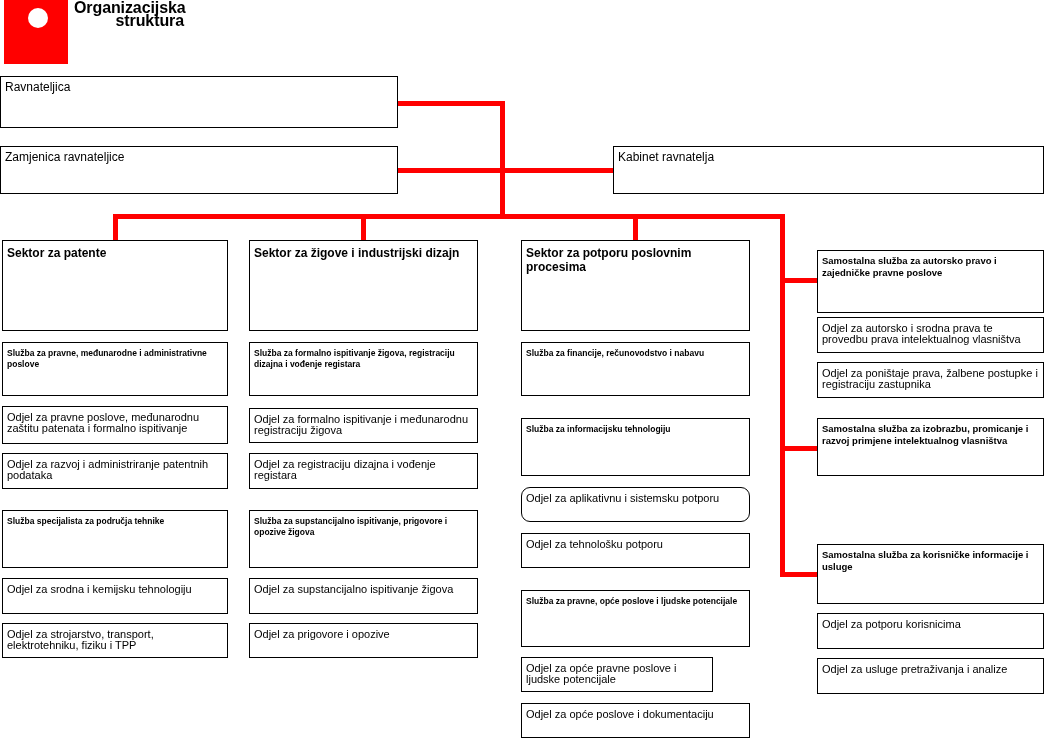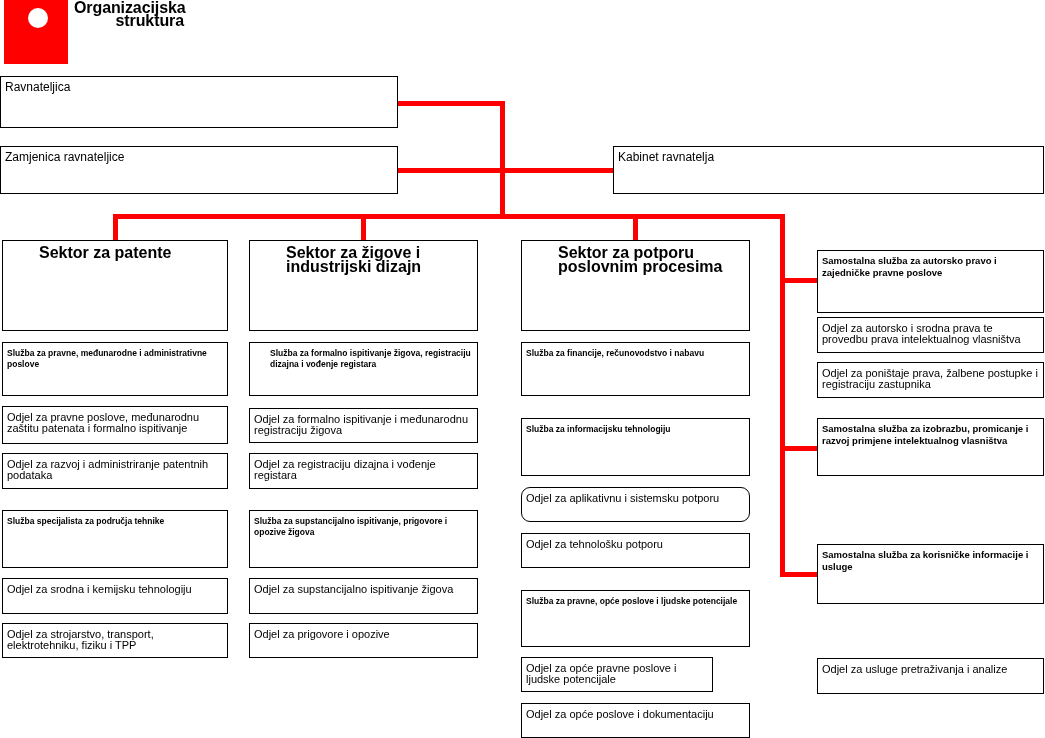--- a/index.html
+++ b/index.html
@@ -68,25 +68,24 @@
   }
   
   .lvl-top .lbl {
     font-size: 12px;
     font-weight: normal;
     padding-top: 3px;
     line-height: 14px;
   }
   
   .lvl-sektor .lbl {
-    font-size: 16px;
+    font-size: 12px;
     font-weight: bold;
     padding-top: 5px;
     line-height: 14px;
-    margin-left: 32px;
   }
   
   .lvl-sluzba .lbl {
     font-size: 8.5px;
     font-weight: bold;
     padding-top: 5px;
     line-height: 11px;
   }
   .lvl-samostalna .lbl {
     font-size: 9.5px;
@@ -165,21 +164,21 @@
   <div class="box lvl-odjel" style="left:2px; top:578px; width:226px; height:36px;">
     <span class="lbl">Odjel za srodna i kemijsku tehnologiju</span>
   </div>
   <div class="box lvl-odjel" style="left:2px; top:623px; width:226px; height:35px;">
     <span class="lbl">Odjel za strojarstvo, transport, elektrotehniku, fiziku i TPP</span>
   </div>
 
   <div class="box lvl-sektor" style="left:249px; top:240px; width:229px; height:91px;">
     <span class="lbl">Sektor za žigove i industrijski dizajn</span>
   </div>
-  <div class="box lvl-sluzba" style="left:249px; top:342px; width:229px; height:54px;padding-left:16px;">
+  <div class="box lvl-sluzba" style="left:249px; top:342px; width:229px; height:54px;">
     <span class="lbl">Služba za formalno ispitivanje žigova, registraciju dizajna i vođenje registara</span>
   </div>
   <div class="box lvl-odjel" style="left:249px; top:408px; width:229px; height:35px;">
     <span class="lbl">Odjel za formalno ispitivanje i međunarodnu registraciju žigova</span>
   </div>
   <div class="box lvl-odjel" style="left:249px; top:453px; width:229px; height:36px;">
     <span class="lbl">Odjel za registraciju dizajna i vođenje registara</span>
   </div>
   <div class="box lvl-sluzba" style="left:249px; top:510px; width:229px; height:58px;">
     <span class="lbl">Služba za supstancijalno ispitivanje, prigovore i opozive žigova</span>
@@ -224,17 +223,20 @@
   </div>
   <div class="box lvl-odjel" style="left:817px; top:362px; width:227px; height:36px;">
     <span class="lbl">Odjel za poništaje prava, žalbene postupke i registraciju zastupnika</span>
   </div>
   <div class="box lvl-samostalna" style="left:817px; top:418px; width:227px; height:58px;">
     <span class="lbl">Samostalna služba za izobrazbu, promicanje i razvoj primjene intelektualnog vlasništva</span>
   </div>
   <div class="box lvl-samostalna" style="left:817px; top:544px; width:227px; height:60px;">
     <span class="lbl">Samostalna služba za korisničke informacije i usluge</span>
   </div>
+  <div class="box lvl-odjel" style="left:817px; top:613px; width:227px; height:36px;">
+    <span class="lbl">Odjel za potporu korisnicima</span>
+  </div>
   <div class="box lvl-odjel" style="left:817px; top:658px; width:227px; height:36px;">
     <span class="lbl">Odjel za usluge pretraživanja i analize</span>
   </div>
 
 </div>
 
 </body></html>

